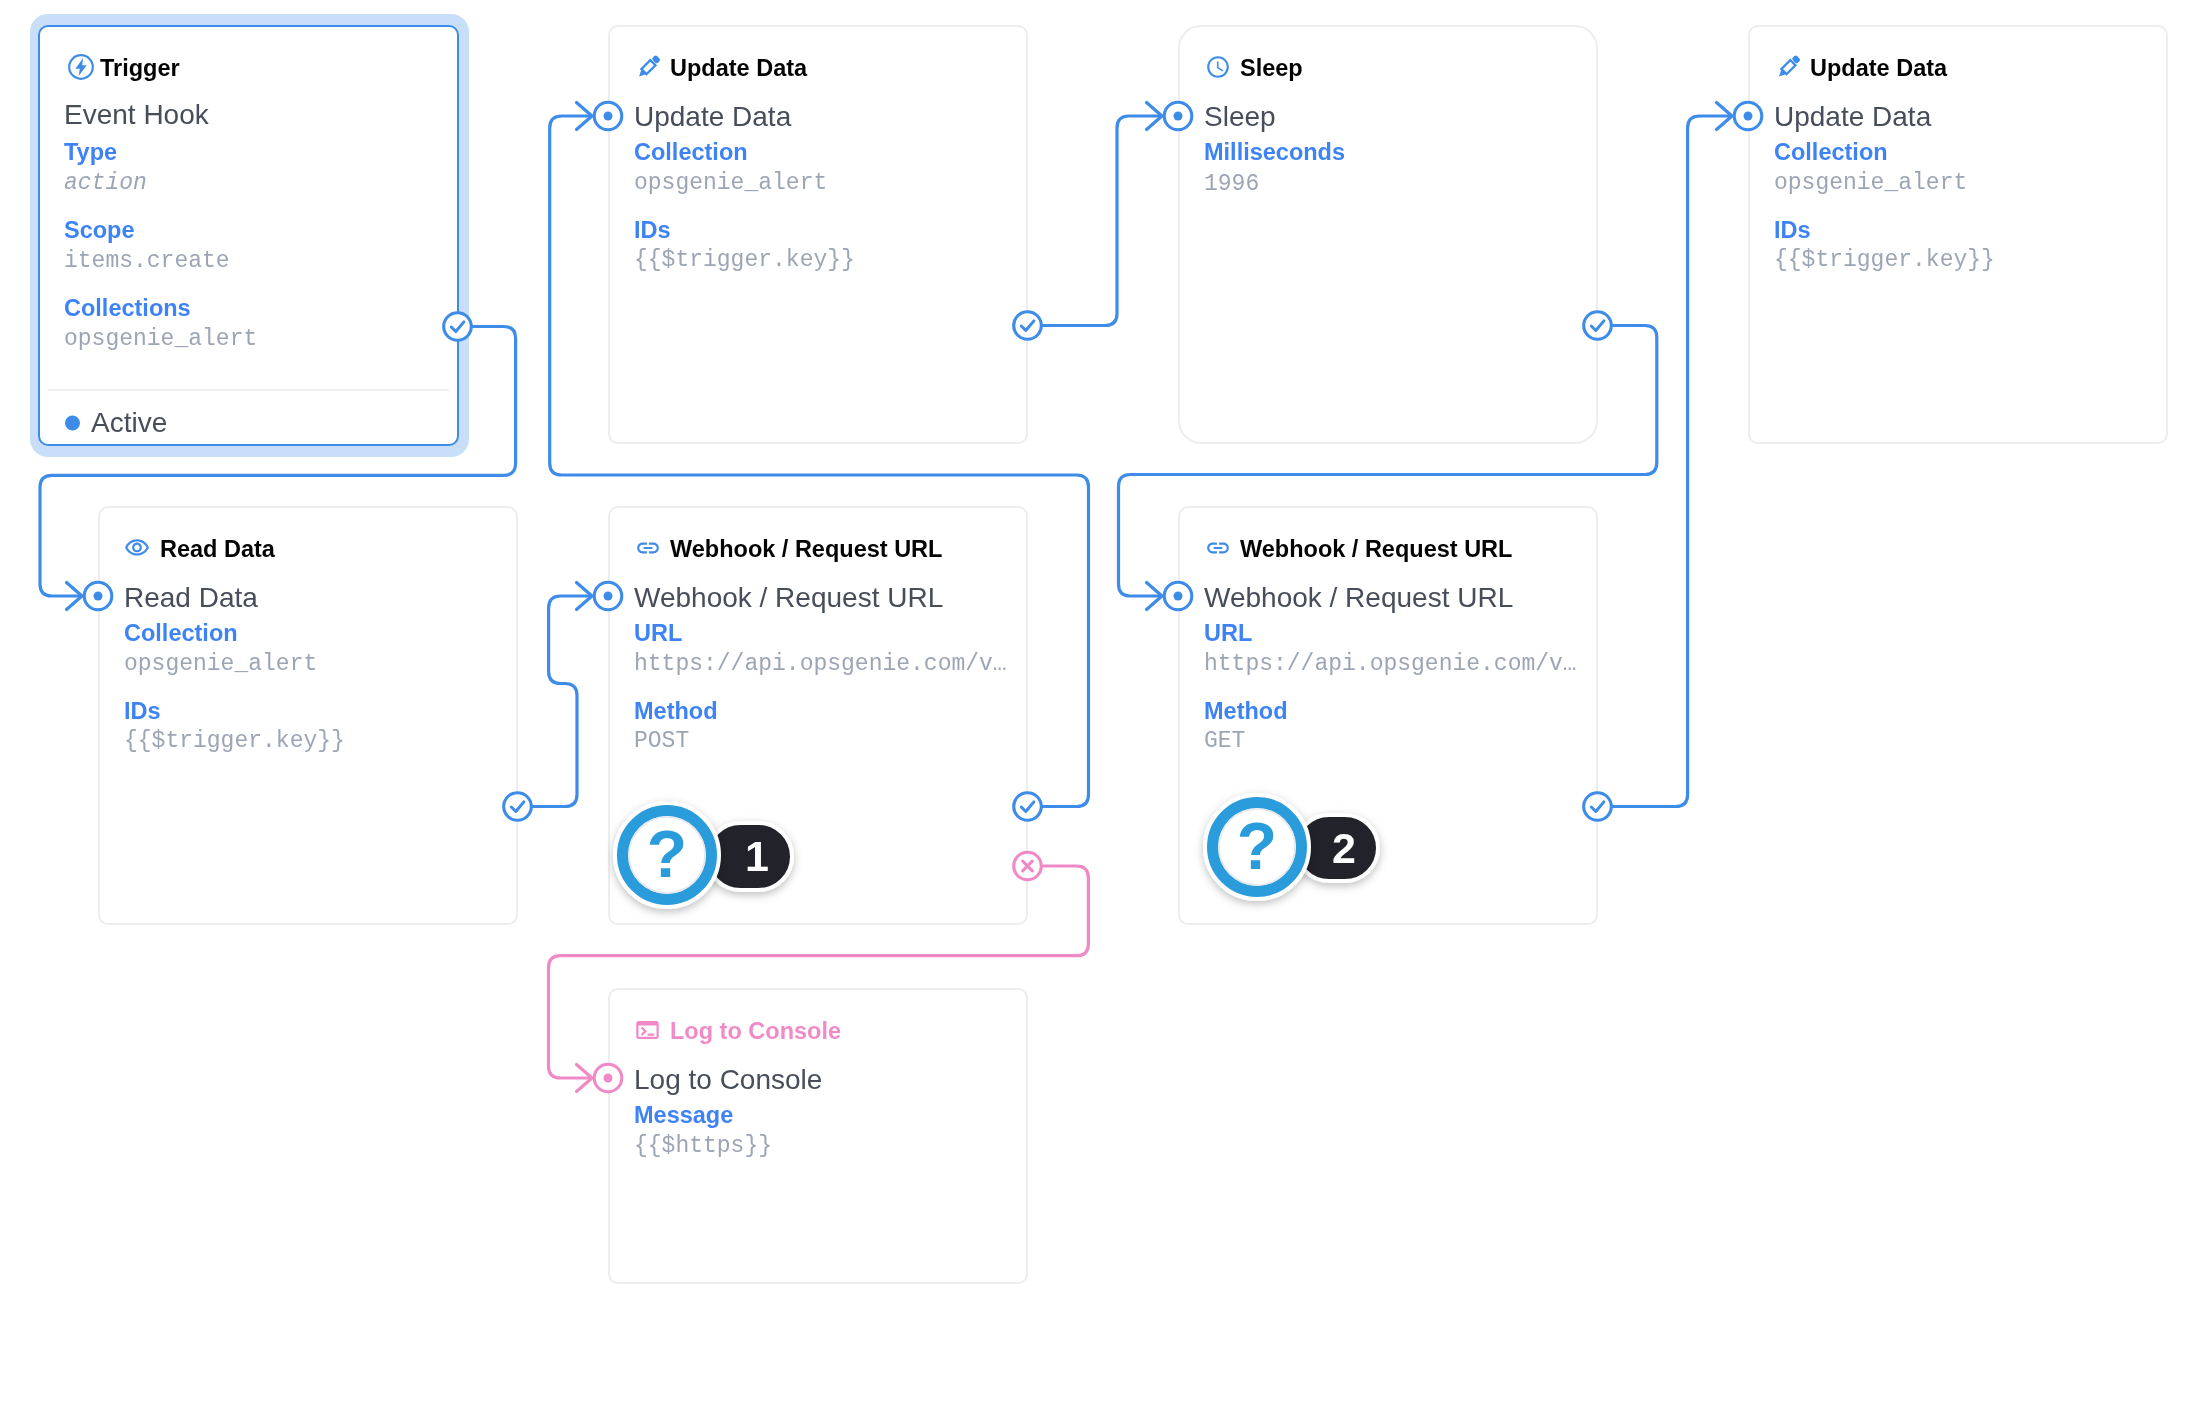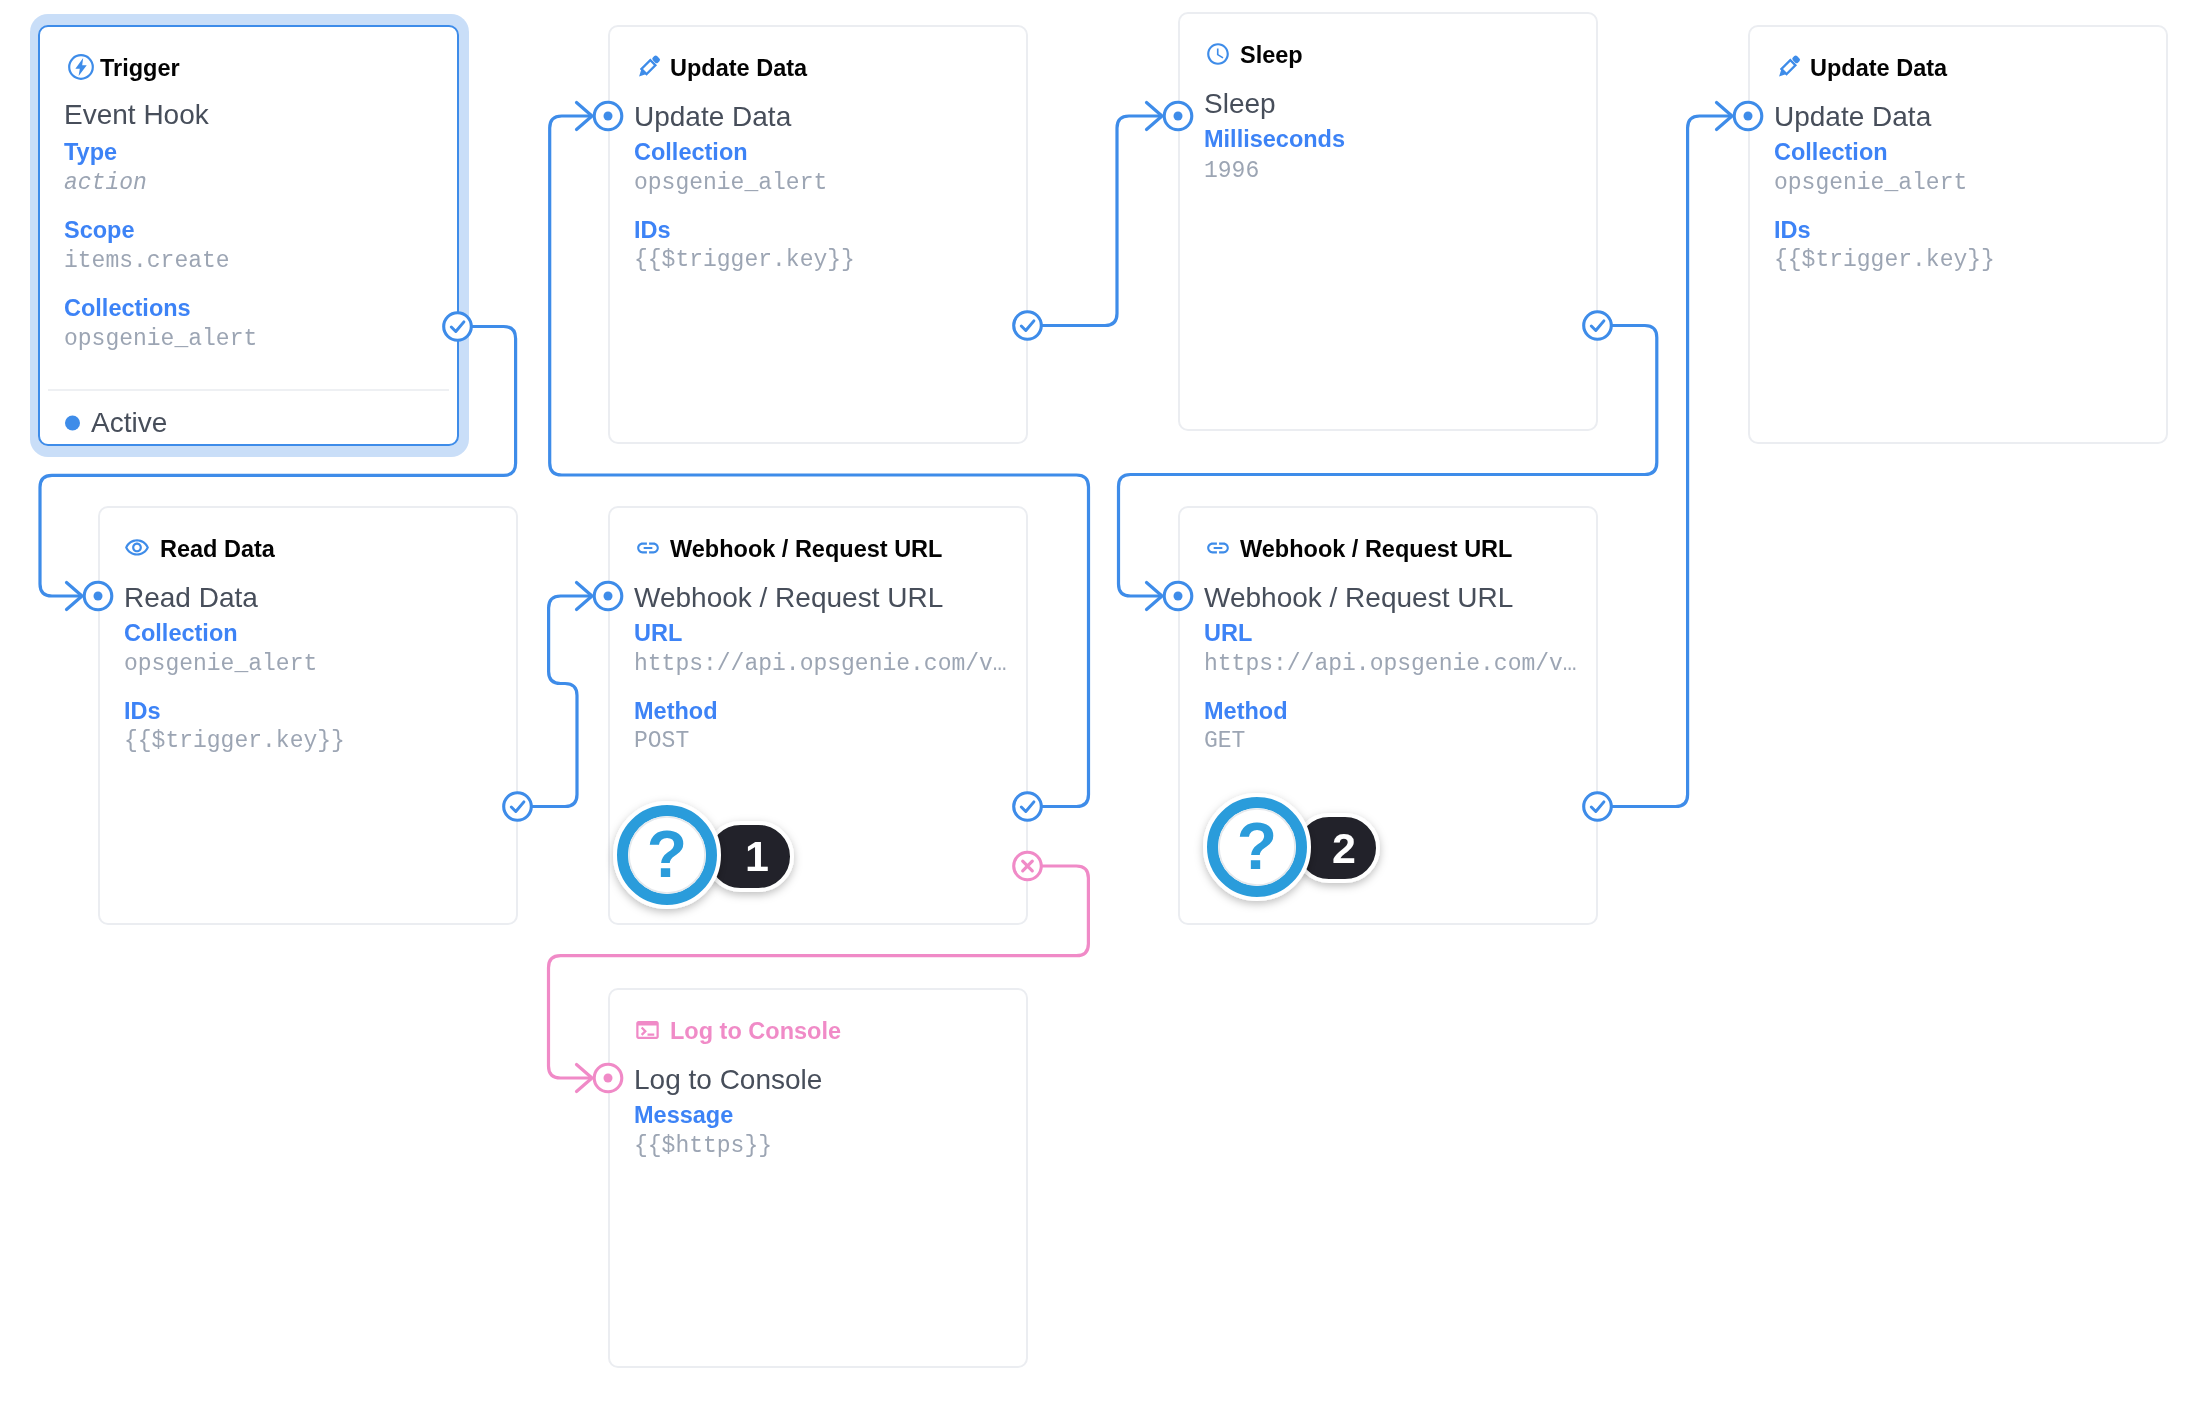--- a/index.html
+++ b/index.html
@@ -49,21 +49,21 @@
       </svg>
     </div>
   <div class="title">Update Data</div>
   <div class="row name" style="top:90px;">Update Data</div>
   <div class="row lab" style="top:125px;">Collection</div>
   <div class="row mono" style="top:156px;">opsgenie_alert</div>
   <div class="row lab" style="top:202.5px;">IDs</div>
   <div class="row mono" style="top:232.5px;">{{$trigger.key}}</div>
 </div>
 
-<div class="card" style="left:1178px;top:12px;">
+<div class="card" style="left:1178px;top:25px;border-radius:23px;">
   <div class="ticon">
       <svg width="26" height="26" viewBox="0 0 24 24" fill="#3e8ce9" style="margin-left:-3px;">
         <path d="M11.99 2C6.47 2 2 6.48 2 12s4.47 10 9.99 10C17.52 22 22 17.52 22 12S17.52 2 11.99 2zm.01 18c-4.42 0-8-3.58-8-8s3.58-8 8-8 8 3.58 8 8-3.58 8-8 8zm.5-13H11v6l5.25 3.15.75-1.23-4.5-2.67V7z"></path>
       </svg>
     </div>
   <div class="title">Sleep</div>
   <div class="row name" style="top:90px;">Sleep</div>
   <div class="row lab" style="top:125px;">Milliseconds</div>
   <div class="row mono" style="top:156.5px;">1996</div>
 </div>
@@ -121,21 +121,21 @@
       </svg>
     </div>
   <div class="title">Webhook / Request URL</div>
   <div class="row name" style="top:90px;">Webhook / Request URL</div>
   <div class="row lab" style="top:125px;">URL</div>
   <div class="row mono" style="top:156px;">https://api.opsgenie.com/v…</div>
   <div class="row lab" style="top:202.5px;">Method</div>
   <div class="row mono" style="top:232.5px;">GET</div>
 </div>
 
-<div class="card" style="left:608px;top:988px;height:380px;">
+<div class="card" style="left:608px;top:988px;height:296px;">
   <div class="ticon">
       <svg width="27" height="27" viewBox="0 0 24 24" fill="#f08ac7" style="margin-left:-4px;">
         <path d="M20 4H4c-1.1 0-2 .9-2 2v12c0 1.1.9 2 2 2h16c1.1 0 2-.9 2-2V6c0-1.1-.9-2-2-2zm0 14H4V8h16v10zm-2-1h-6v-2h6v2zM7.5 17l-1.41-1.41L8.67 13l-2.59-2.58L7.5 9l4 4-4 4z"></path>
       </svg>
     </div>
   <div class="title pinktitle">Log to Console</div>
   <div class="row name" style="top:90px;">Log to Console</div>
   <div class="row lab" style="top:125px;">Message</div>
   <div class="row mono" style="top:156px;">{{$https}}</div>
 </div>

